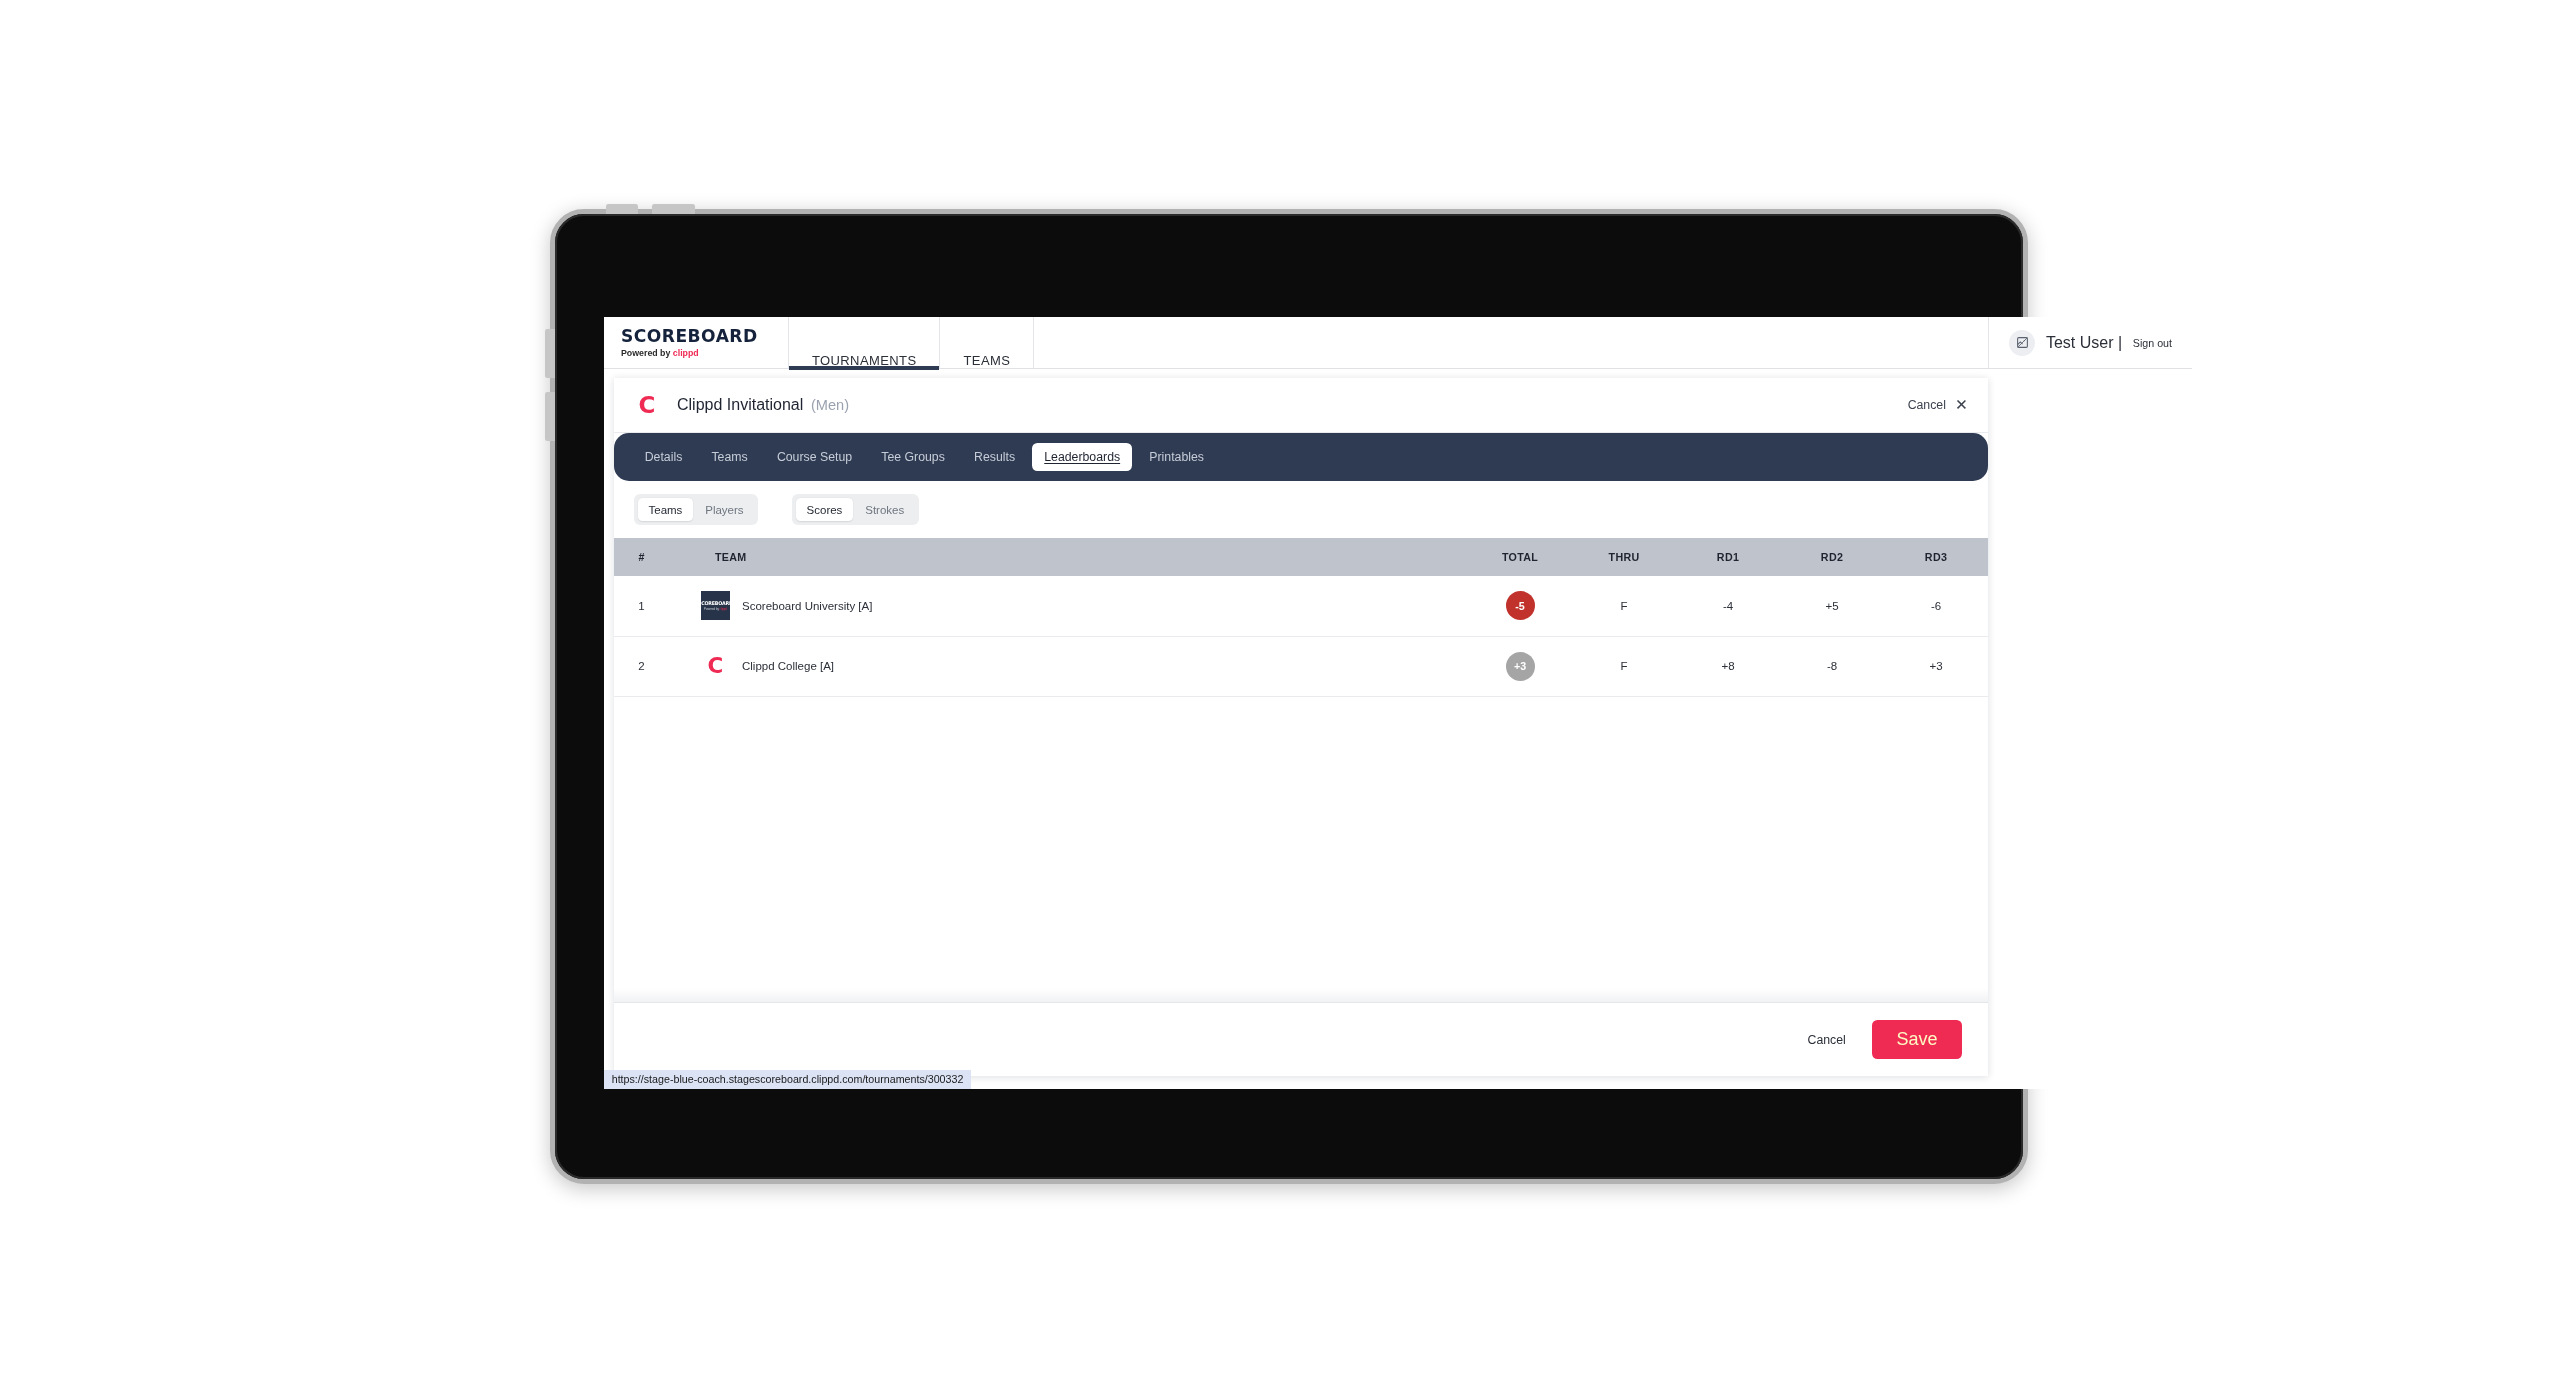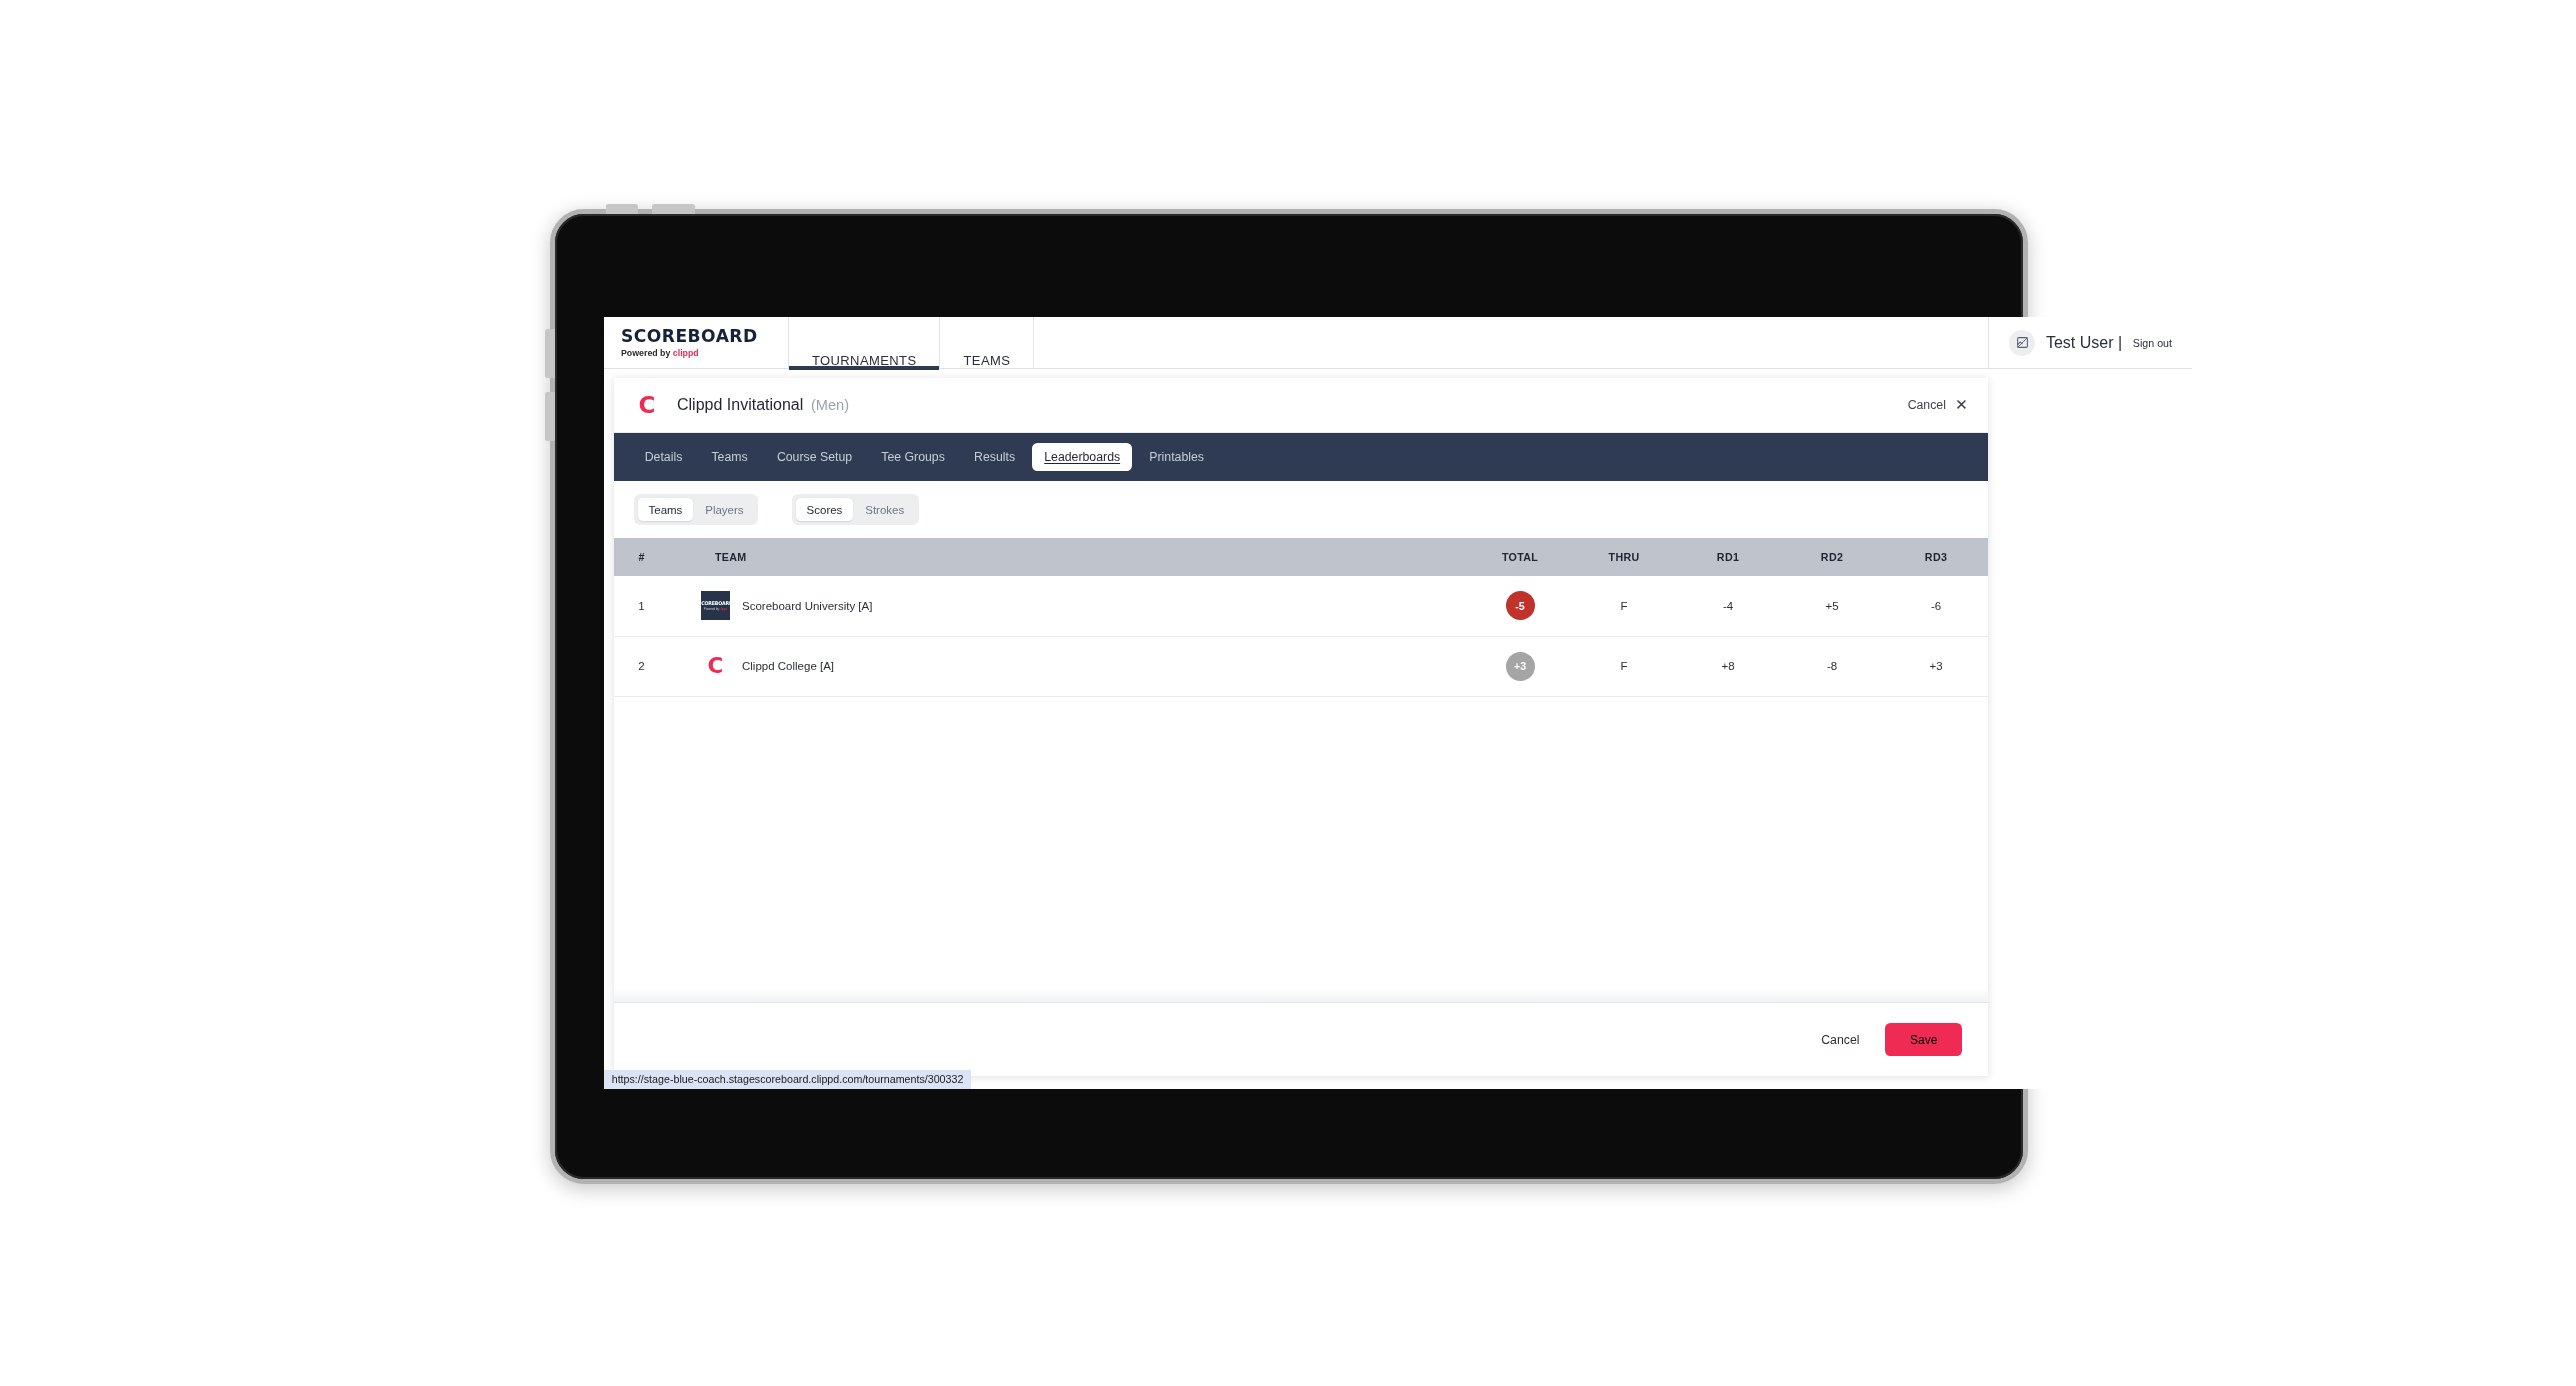--- a/index.html
+++ b/index.html
@@ -159,20 +159,21 @@
   .cancel-x-label { font-size: 12.3px; color: #3d434e; }
   .cancel-x-icon { font-size: 15.4px; color: #3d434e; line-height: 1; }
 
   
   .subnav {
     height: 48px;
     background: #2e3b52;
     display: flex; align-items: center;
     padding: 0 18.4px;
     gap: 4.6px;
+    border-radius: 15px;
   }
   .subnav-item {
     font-size: 12.3px;
     color: #c7cdd8;
     padding: 7px 12.3px;
     border-radius: 5.4px;
     cursor: pointer;
     white-space: nowrap;
   }
   .subnav-item.active {
@@ -282,21 +283,21 @@
     gap: 26px;
     padding: 0 26px;
     background: #fff;
   }
   .btn-cancel {
     font-size: 12.3px; color: #2b2f38;
     background: none; border: none; cursor: pointer;
     font-family: "Liberation Sans", sans-serif;
   }
   .btn-save {
-    font-size: 12px; color: #000000;
+    font-size: 18px; color: #fef9c3;
     background: #ef2b54;
     border: none; border-radius: 5.4px;
     padding: 9.2px 24.6px;
     cursor: pointer;
     font-family: "Liberation Sans", sans-serif;
   }
 
   
   .statusbar {
     position: absolute;

